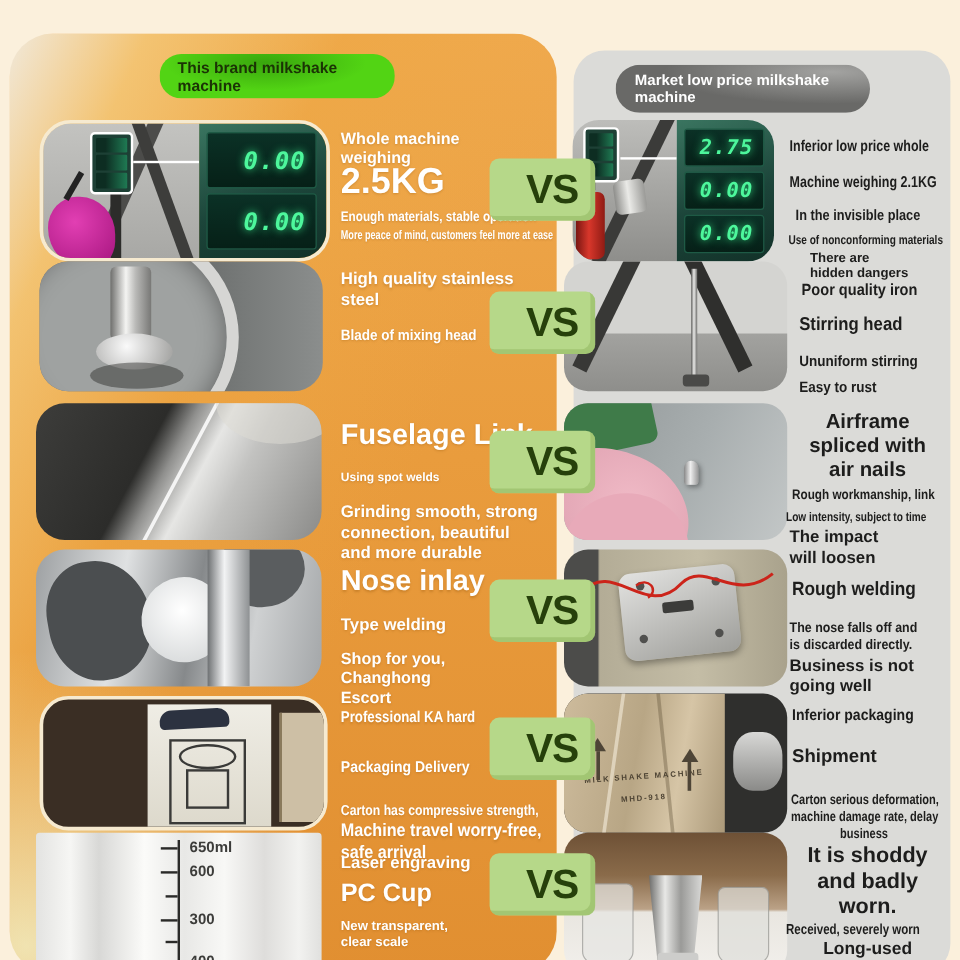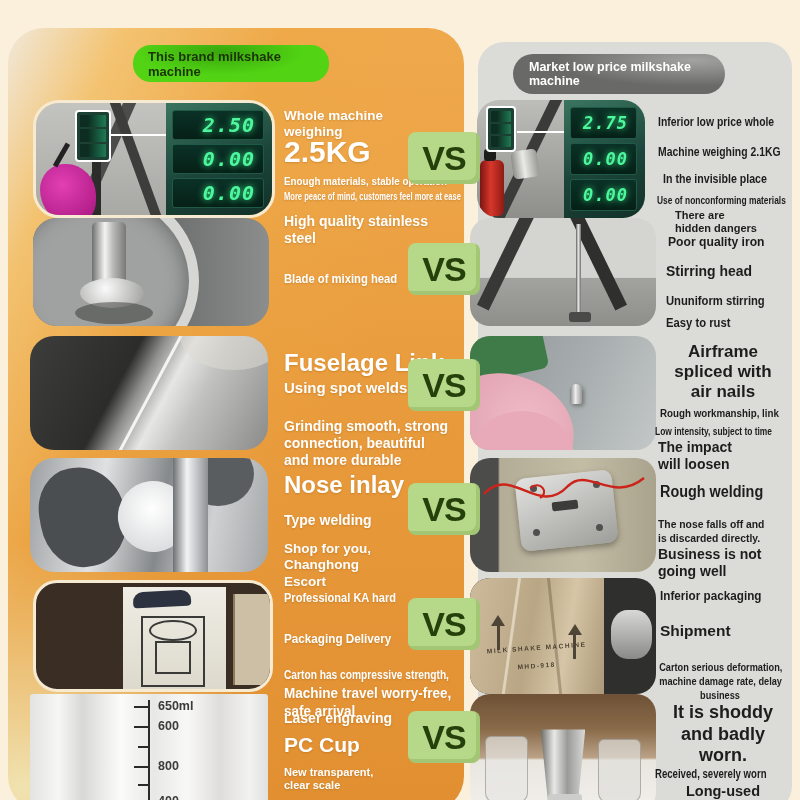--- a/index.html
+++ b/index.html
@@ -18,21 +18,21 @@
   .pill-green{left:133px;top:25px;width:196px;height:37px;border-radius:18px;
     background:radial-gradient(ellipse at 45% 20%, #39a60d 0%, rgba(57,166,13,0) 55%),#52d414;
     color:#1b3305;font-size:13px;padding-left:15px;box-sizing:border-box;}
   .pill-gray{left:513px;top:34px;width:212px;height:40px;border-radius:20px;
     background:radial-gradient(ellipse at 85% 15%, #a3a3a1 0%, rgba(163,163,161,0) 55%),#696967;
     color:#fff;font-size:12.5px;line-height:1.15;padding-left:16px;box-sizing:border-box;white-space:pre;}
   
   .vs{position:absolute;left:408px;width:72px;height:52px;border-radius:8px;background:#b6d889;
     color:#26400b;display:flex;align-items:center;justify-content:center;
     font-size:34px;font-weight:600;letter-spacing:-1px;z-index:6;
-    box-shadow:inset -4px -4px 0 rgba(125,165,75,.35);}
+    box-shadow:inset -4px -4px 0 rgba(125,165,75,.35);padding-left:16px;}
   
   .lt{position:absolute;color:#fff;font-weight:700;white-space:pre;line-height:1.22;z-index:4;
       text-shadow:0 1px 2px rgba(140,80,10,.3);}
   .rt{position:absolute;color:#1d1d1c;font-weight:700;white-space:pre;line-height:1.22;z-index:4;}
   .ctr{text-align:center;}
   .sx9{transform:scaleX(.9);transform-origin:left center;}
   .sx85{transform:scaleX(.85);transform-origin:left center;}
   .sx8{transform:scaleX(.8);transform-origin:left center;}
   .sx72{transform:scaleX(.72);transform-origin:left center;}
   .sx8c{transform:scaleX(.8);transform-origin:center center;}
@@ -83,23 +83,20 @@
       <div class="abs" style="left:18%;bottom:42%;width:5px;height:26px;background:#222;transform:rotate(30deg);"></div>
       <div class="mini" style="left:30%;top:6%;width:36px;height:52px;">
           <i></i>
           <i></i>
           <i></i>
         </div>
       <div class="conn" style="left:58%;top:28%;right:0;"></div>
     </div>
     <div class="zoomhalf" style="width:45%;">
       <div class="lcd">
-          <span class="digits" style="font-size:20px;">2.50</span>
-        </div>
-      <div class="lcd">
           <span class="digits" style="font-size:20px;">0.00</span>
         </div>
       <div class="lcd">
           <span class="digits" style="font-size:20px;">0.00</span>
         </div>
     </div>
   </div>
 
   <div class="lt" style="left:284px;top:88px;font-size:13.5px;">Whole machine
 weighing</div>
@@ -140,21 +137,21 @@
   <div class="rt" style="left:675px;top:189px;font-size:11px;">There are
 hidden dangers</div>
 
   <div class="tile" style="left:33px;top:198px;width:236px;height:108px;border-radius:24px;background:linear-gradient(90deg,#6e7170 60%,#8b8e8d);">
     <div class="abs" style="left:-14%;top:-30%;width:76%;height:158%;border-radius:50%;background:#9fa2a1;border:10px solid #d6d6d4;box-shadow:inset 0 0 22px rgba(0,0,0,.4);"></div>
     <div class="abs" style="left:25%;top:4%;width:34px;height:62px;background:linear-gradient(90deg,#6f6f6d,#f4f4f2 38%,#b9b9b7 62%,#787876);border-radius:5px;"></div>
     <div class="abs" style="left:20%;top:56%;width:64px;height:30px;border-radius:50%;background:radial-gradient(circle at 40% 35%,#fafafa,#9c9c9a);"></div>
     <div class="abs" style="left:18%;top:78%;width:78px;height:22px;border-radius:50%;background:rgba(40,40,38,.45);"></div>
   </div>
 
-  <div class="lt" style="left:284px;top:193px;font-size:14px;">High quality stainless
+  <div class="lt" style="left:284px;top:204px;font-size:14px;">High quality stainless
 steel</div>
   <div class="lt sx9" style="left:284px;top:252px;font-size:12.5px;">Blade of mixing head</div>
 
   <div class="tile" style="left:470px;top:198px;width:186px;height:108px;border-radius:20px;background:linear-gradient(180deg,#d4d4d1 0%,#d4d4d1 55%,#a2a29f 56%,#8e8e8b 100%);">
     <div class="abs" style="left:16%;top:-12%;width:13px;height:100%;background:#38383
 6;transform:rotate(26deg);background:#383836;"></div>
     <div class="abs" style="right:28%;top:-12%;width:13px;height:100%;background:#2f2f2d;transform:rotate(-26deg);"></div>
     <div class="abs" style="left:57%;top:6%;width:5px;height:84%;background:linear-gradient(90deg,#5c5c5a,#eaeae8 45%,#6e6e6c);"></div>
     <div class="abs" style="left:53%;bottom:4%;width:22px;height:10px;background:#4a4a48;border-radius:3px;"></div>
   </div>
@@ -163,21 +160,21 @@
   <div class="rt sx9" style="left:666px;top:242px;font-size:15.5px;">Stirring head</div>
   <div class="rt sx9" style="left:666px;top:274px;font-size:12.5px;">Ununiform stirring</div>
   <div class="rt sx9" style="left:666px;top:296px;font-size:12.5px;">Easy to rust</div>
 
   <div class="tile" style="left:30px;top:316px;width:238px;height:114px;border-radius:24px;background:linear-gradient(118deg,#3d3d3b 0%,#2c2c2a 38%,#8f8f8d 46%,#e6e6e4 56%,#c2c2c0 68%,#8a8a88 100%);">
     <div class="abs" style="left:50%;top:-16%;width:3px;height:132%;background:rgba(255,255,255,.85);transform:rotate(28deg);"></div>
     <div class="abs" style="right:-8%;top:-30%;width:45%;height:60%;background:rgba(220,218,212,.55);border-radius:50%;"></div>
   </div>
 
   <div class="lt" style="left:284px;top:328px;font-size:24px;font-weight:800;">Fuselage Link</div>
-  <div class="lt" style="left:284px;top:359px;font-size:15px;">Using spot welds</div>
+  <div class="lt" style="left:284px;top:373px;font-size:10px;">Using spot welds</div>
   <div class="lt" style="left:284px;top:398px;font-size:14px;">Grinding smooth, strong
 connection, beautiful
 and more durable</div>
 
   <div class="tile" style="left:470px;top:316px;width:186px;height:114px;border-radius:20px;background:linear-gradient(115deg,#8f9596 0%,#a8aeaf 55%,#c3c7c7 100%);">
     <div class="abs" style="left:-6%;top:-10%;width:46%;height:46%;background:#3f7b49;transform:rotate(-12deg);border-radius:8px;"></div>
     <div class="abs" style="left:-16%;bottom:-34%;width:72%;height:100%;background:radial-gradient(circle at 60% 35%,#f0bac6,#d897a8);border-radius:48%;transform:rotate(18deg);"></div>
     <div class="abs" style="left:0%;bottom:-48%;width:56%;height:82%;background:#e8aab9;border-radius:50%;"></div>
     <div class="abs" style="left:54%;top:42%;width:12px;height:20px;background:linear-gradient(90deg,#888,#eee 45%,#999);border-radius:6px 6px 3px 3px;box-shadow:2px 2px 4px rgba(0,0,0,.35);"></div>
   </div>
@@ -262,21 +259,21 @@
   <div class="tile" style="left:30px;top:674px;width:238px;height:118px;border-radius:3px;background:linear-gradient(90deg,#e3e3e1 0%,#f6f6f4 12%,#d8d8d6 22%,#fbfbf9 38%,#e8e8e6 52%,#f8f8f6 66%,#dedddb 80%,#f2f2f0 92%,#e0e0de 100%);">
     <div class="abs" style="left:118px;top:6px;bottom:8px;width:2px;background:#2a2a28;"></div>
     <div class="tick" style="left:104px;top:12px;width:14px;"></div>
     <div class="tick" style="left:104px;top:32px;width:14px;"></div>
     <div class="tick" style="left:108px;top:52px;width:10px;"></div>
     <div class="tick" style="left:104px;top:72px;width:14px;"></div>
     <div class="tick" style="left:108px;top:90px;width:10px;"></div>
     <div class="tick" style="left:104px;top:108px;width:14px;"></div>
     <div class="mark" style="left:128px;top:5px;">650ml</div>
     <div class="mark" style="left:128px;top:25px;">600</div>
-    <div class="mark" style="left:128px;top:65px;">800</div>
+    <div class="mark" style="left:128px;top:65px;">300</div>
     <div class="mark" style="left:128px;top:100px;">400</div>
   </div>
 
   <div class="lt" style="left:284px;top:690px;font-size:14px;">Laser engraving</div>
   <div class="lt" style="left:284px;top:712px;font-size:21px;font-weight:800;">PC Cup</div>
   <div class="lt" style="left:284px;top:746px;font-size:11px;">New transparent,
 clear scale</div>
 
   <div class="tile" style="left:470px;top:674px;width:186px;height:118px;border-radius:20px;background:linear-gradient(180deg,#6e5136 0%,#8a6b4a 30%,#bba287 54%,#e9e6e0 56%,#f2f0ec 100%);">
     <div class="abs" style="left:8%;bottom:8%;width:22%;height:55%;background:rgba(230,230,226,.7);border:1px solid rgba(120,120,116,.5);border-radius:6px 6px 10px 10px;"></div>

